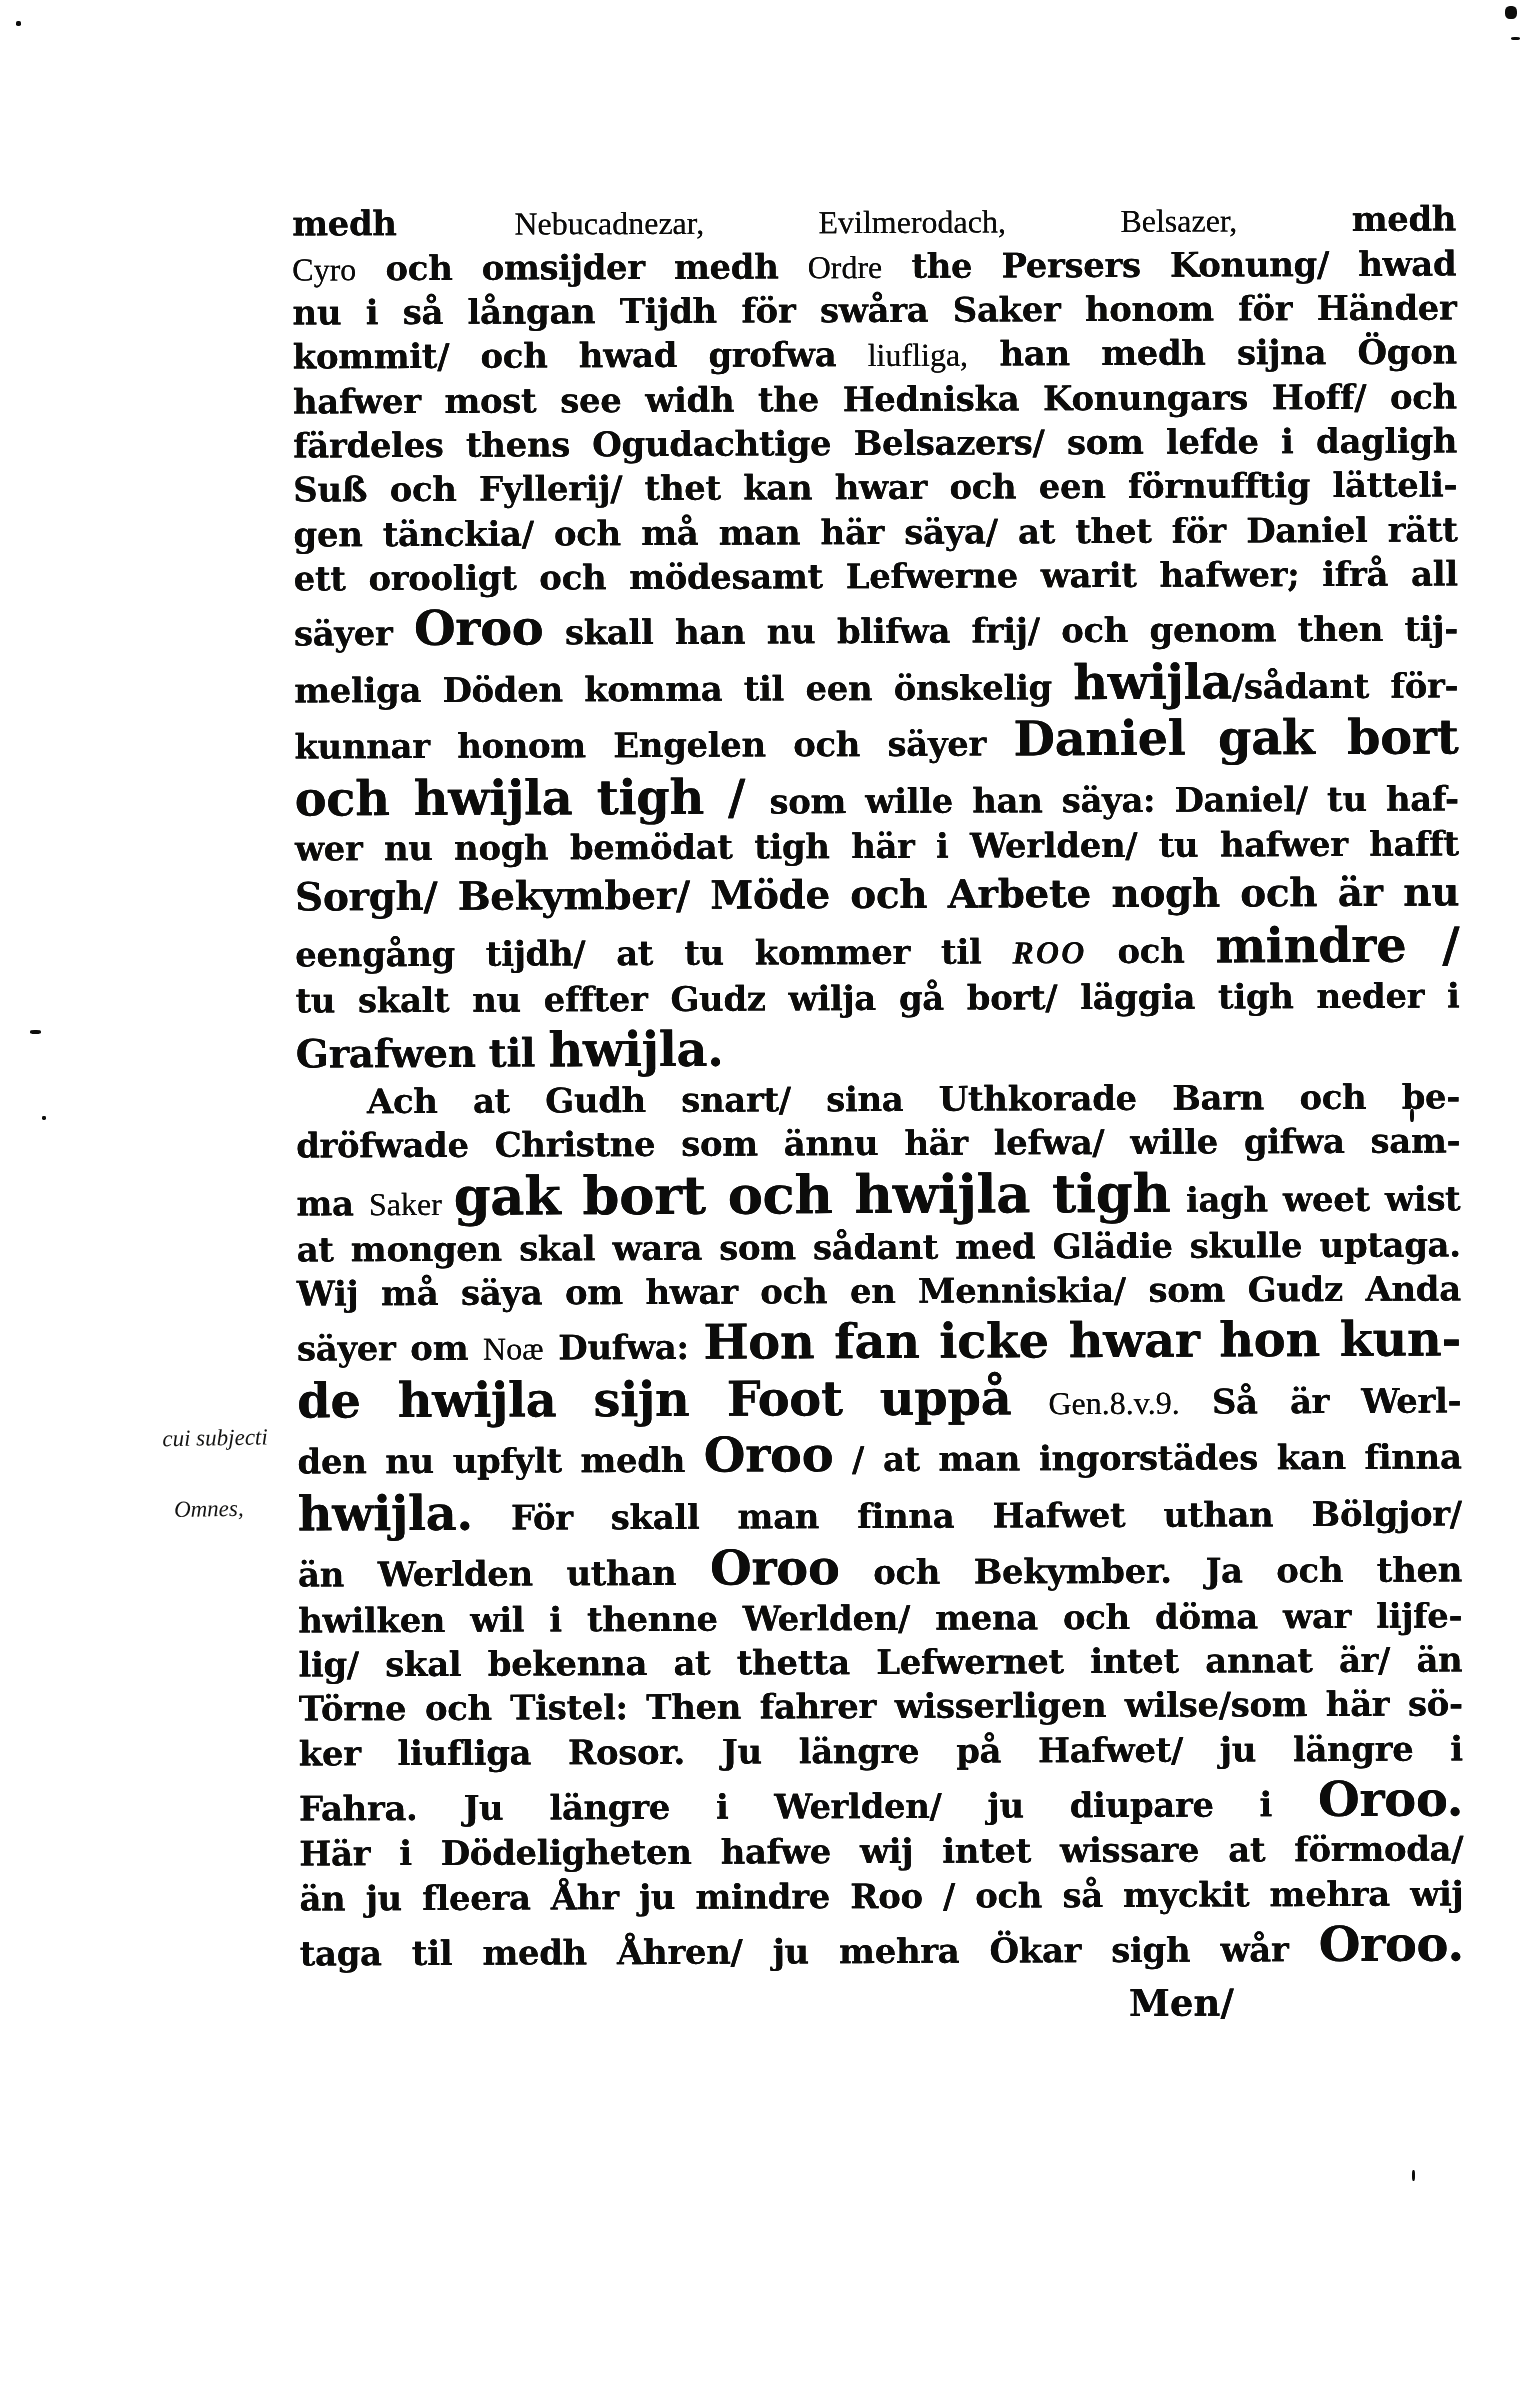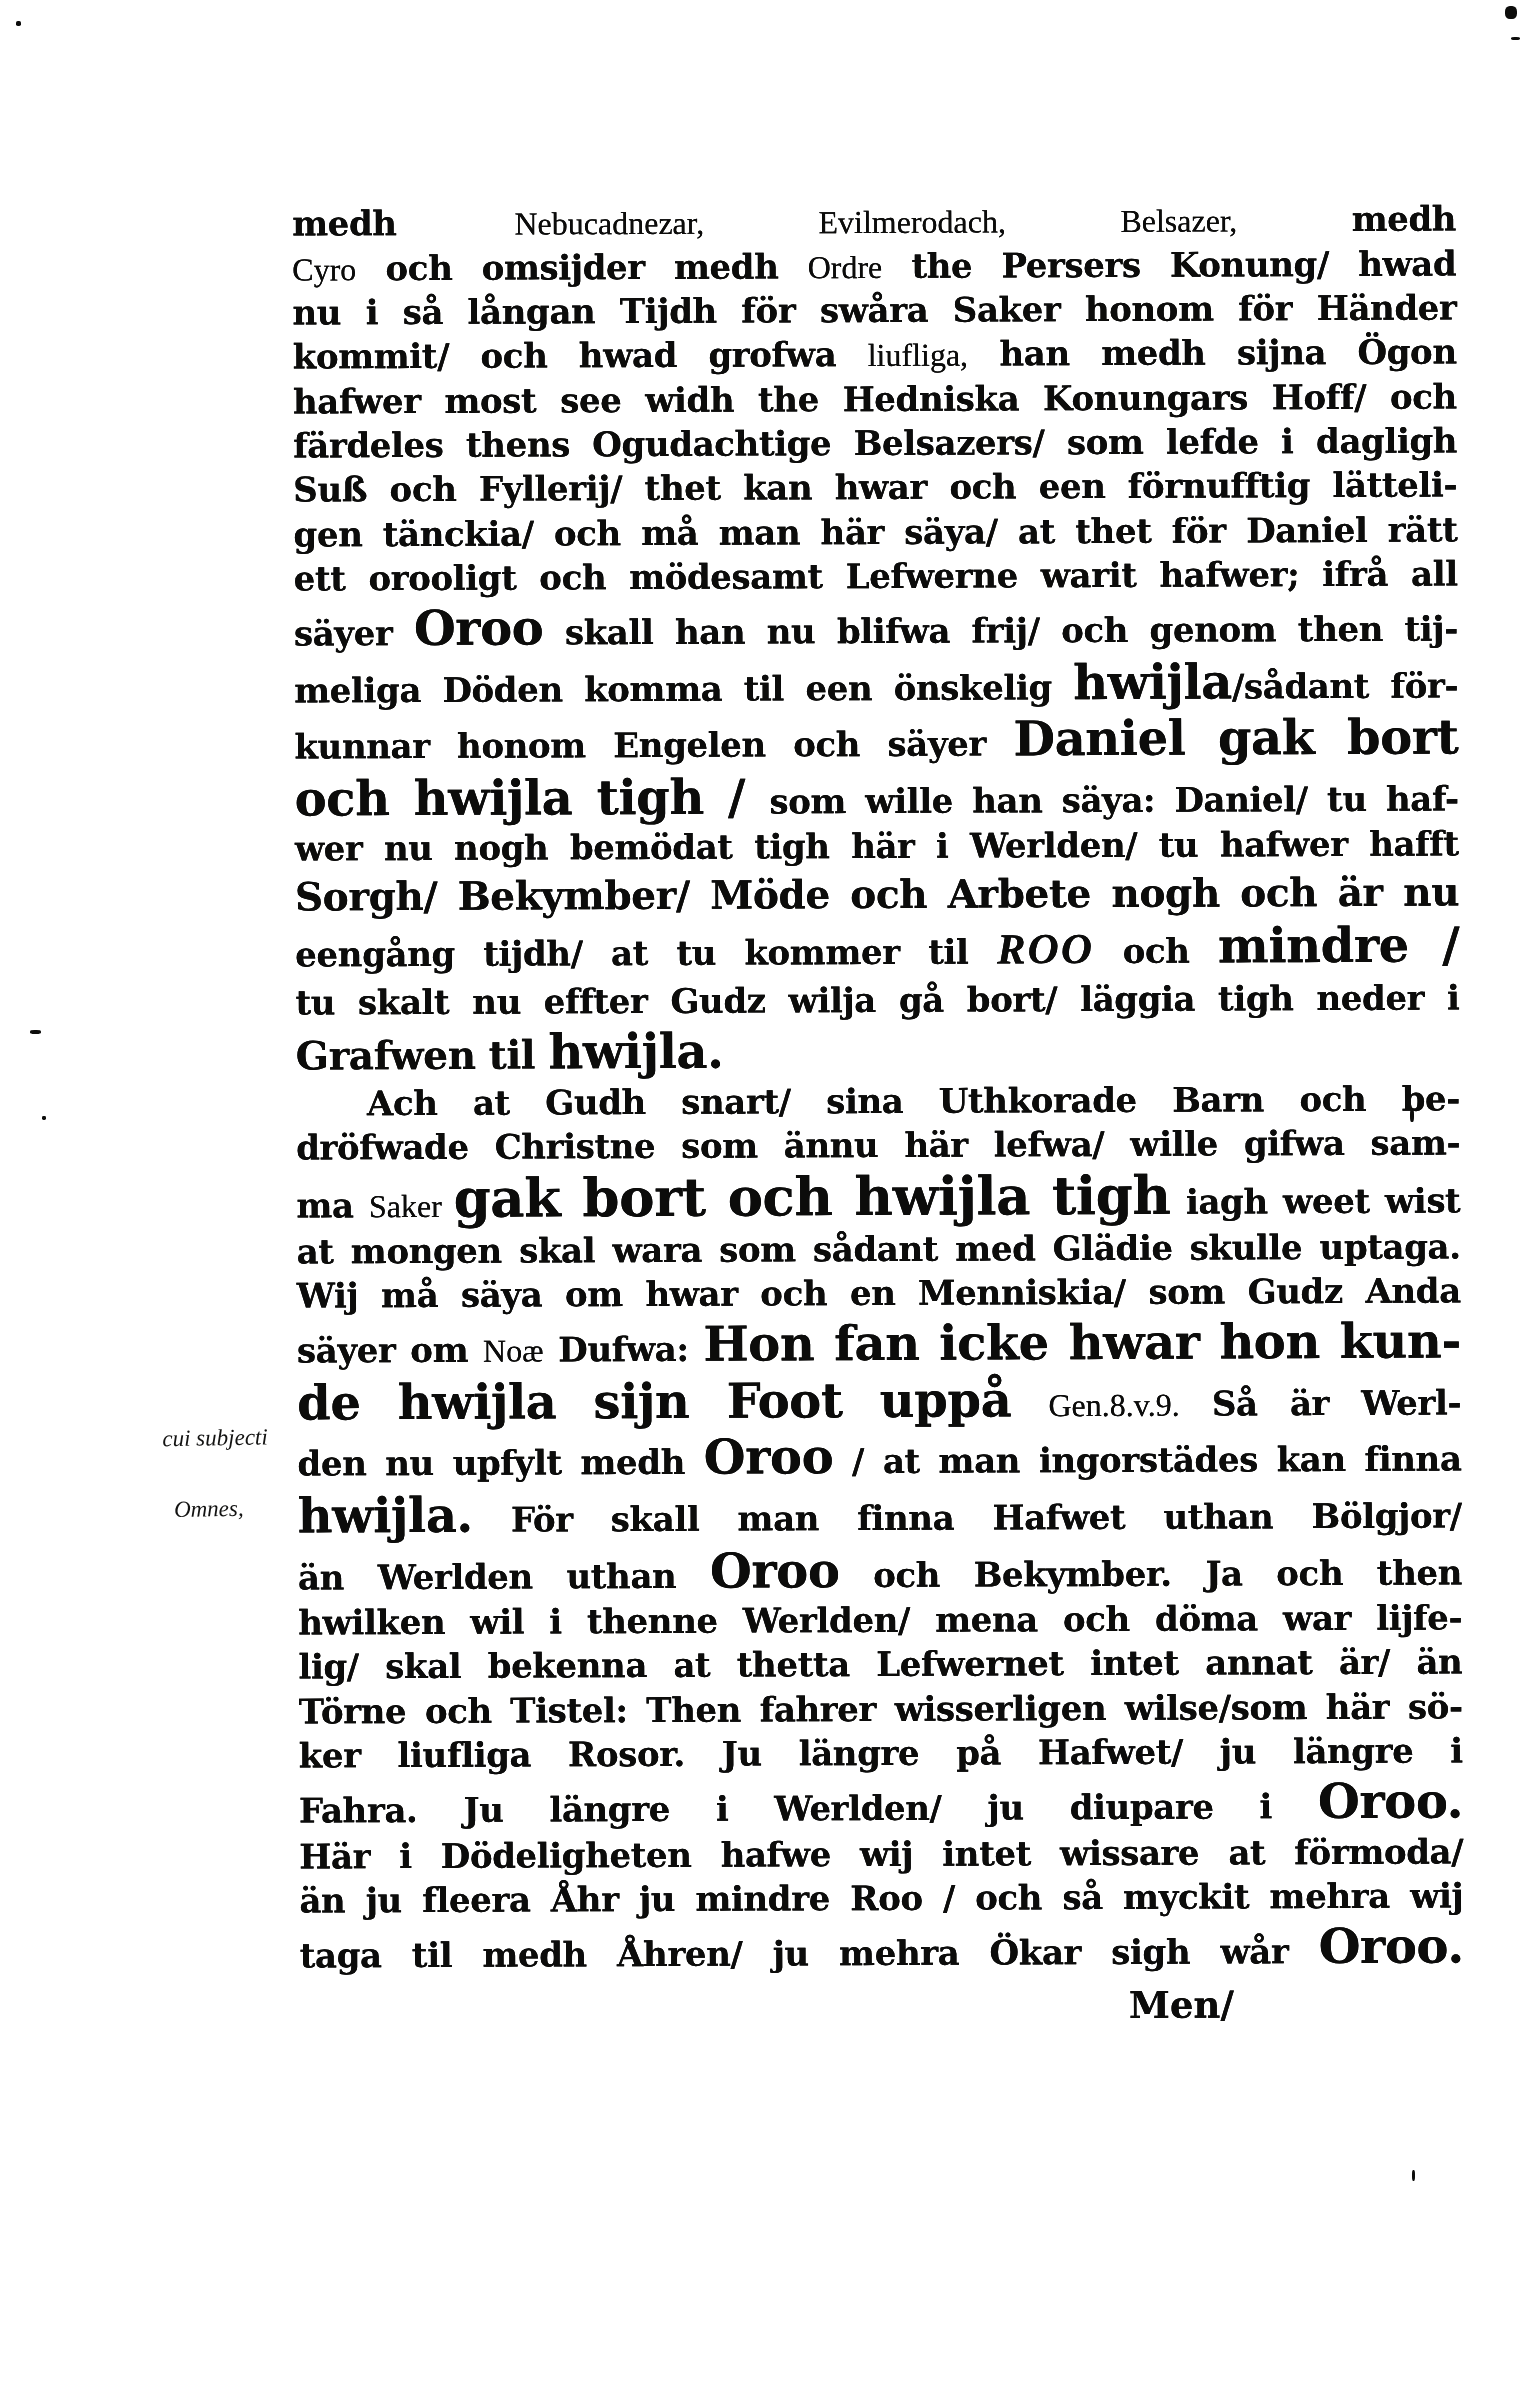--- a/index.html
+++ b/index.html
@@ -25,21 +25,21 @@
     text-shadow:0 0 0.4px #000;
     white-space:normal;
   }
   .line.noj{text-align:left;text-align-last:left;}
   .line.ind{text-indent:71px;}
   .s-bl{font-size:34px;}
   .s-bm{font-size:39px;}
   .s-bx{font-size:48px;line-height:1.18;}
   .s-bxx{font-size:53px;line-height:1.12;}
   .s-ro{font-family:"Liberation Serif",serif;font-weight:400;font-size:32px;letter-spacing:0;}
-  .s-sc{font-family:"Liberation Serif",serif;font-style:italic;font-weight:700;font-size:43px;letter-spacing:2.2px;}
+  .s-sc{font-family:"Liberation Serif",serif;font-style:italic;font-weight:700;font-size:32px;letter-spacing:2.2px;}
   .catchword-row{
     margin-top:7.4px;
     text-align:right;
     padding-right:230px;
     font-size:37px;font-weight:700;
     text-shadow:0 0 0.4px #000;
   }
   .marginal{
     position:absolute;left:163px;top:1424px;width:245px;
     font-family:"Liberation Serif",serif;font-style:italic;

